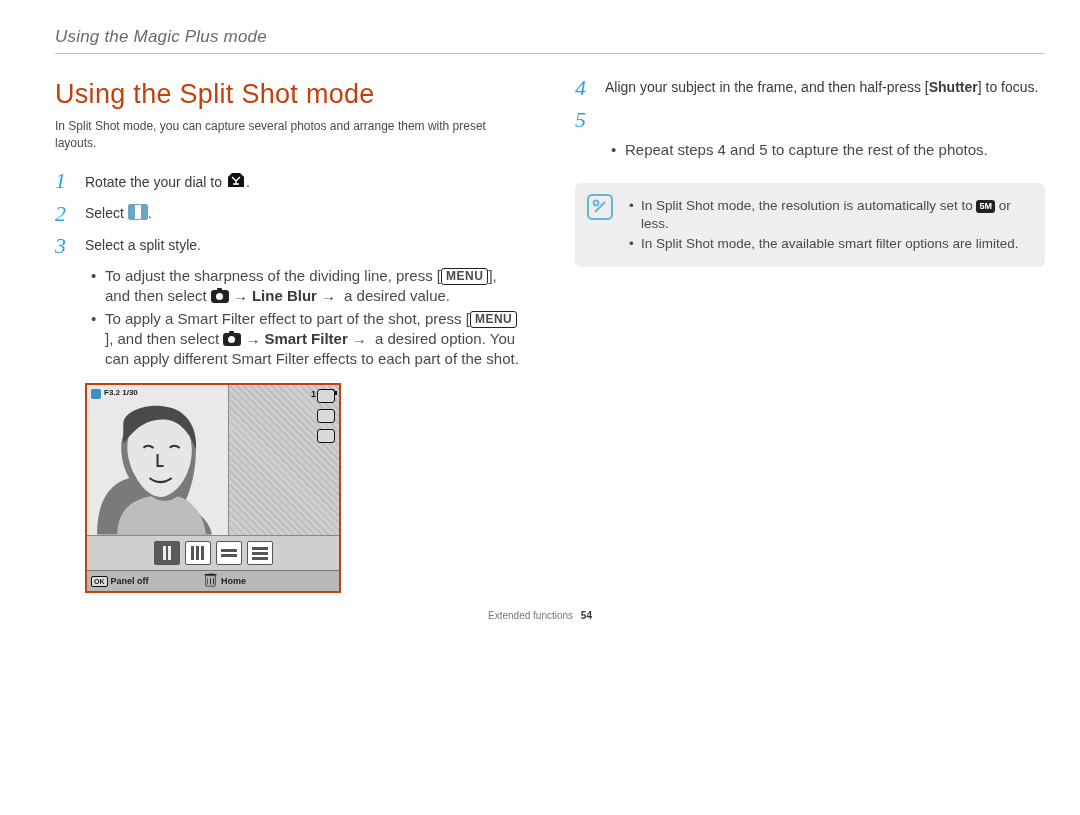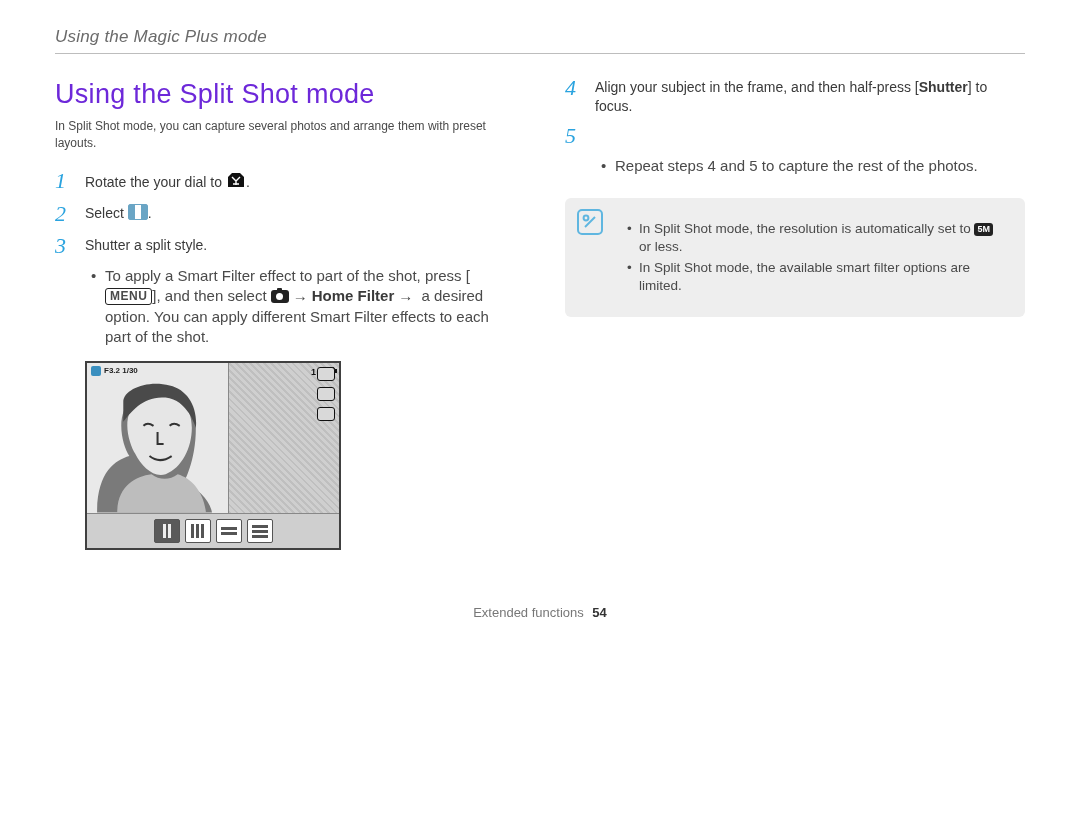--- a/index.html
+++ b/index.html
@@ -11,21 +11,21 @@
     font-family: Arial, Helvetica, sans-serif;
     color: #3a3a3a;
     font-size: 16px;
     line-height: 1.35;
     -webkit-font-smoothing: antialiased;
   }
   .page {
     position: relative;
     width: 1080px;
     height: 646px;
-    padding: 26px 55px 0 55px;
+    padding: 26px 35px 0 55px;
     box-sizing: border-box;
   }
   .breadcrumb {
     font-size: 17px;
     font-style: italic;
     color: #6a6a6a;
     font-weight: 300;
     margin-bottom: 4px;
     letter-spacing: 0.2px;
   }
@@ -38,21 +38,21 @@
     display: flex;
     gap: 50px;
   }
   .col {
     flex: 1 1 0;
     min-width: 0;
   }
   h1.section {
     font-size: 27px;
     font-weight: 400;
-    color: #6d28d9;
+    color: #c2410c;
     margin: 0 0 6px 0;
     letter-spacing: 0.3px;
   }
   .intro {
     font-size: 12px;
     color: #4a4a4a;
     margin: 0 0 18px 0;
     max-width: 470px;
   }
   .step {
@@ -144,21 +144,21 @@
   }
   .ic-5m {
     display:inline-block; padding:0 3px; font-size:9px; font-weight:800; color:#fff; background:#222; border-radius:3px; line-height:13px; vertical-align:1px;
   }
   .arrow { margin: 0 4px; }
 
   
   .screen-box {
     margin: 14px 0 0 30px;
     width: 252px;
-    border: 2px solid #404040;
+    border: 2px solid #c2410c;
   }
   .scr-top {
     display:flex; height:150px;
   }
   .scr-left {
     flex: 0 0 56%;
     background:#e9e9e9;
     position:relative;
     border-right:1px solid #888;
   }
@@ -221,27 +221,27 @@
     padding:10px 14px 10px 50px;
     font-size:13.5px;
     color:#4a4a4a;
     position:relative;
   }
   .note .note-icon {
     position:absolute; left:12px; top:11px;
     width:22px; height:22px; border:2px solid #5fb6e0; border-radius:5px;
     color:#5fb6e0; display:flex; align-items:center; justify-content:center;
   }
-  .note ul { margin:12px; padding:0; list-style:none; }
+  .note ul { margin:4px; padding:0; list-style:none; }
   .note li { position:relative; padding-left:12px; margin-bottom:2px; }
   .note li::before { content:"•"; position:absolute; left:0; }
 
   .footer {
     position:absolute; bottom:24px; left:0; right:0;
-    text-align:center; font-size:13px; color:#777;
+    text-align:center; font-size:10px; color:#777;
   }
   .footer .pn { color:#333; font-weight:600; margin-left:5px; }
 </style>
 </head>
 <body>
 
 <div class="page">
 
   <div class="breadcrumb">Using the Magic Plus mode</div>
   <hr class="rule">
@@ -269,26 +269,29 @@
       <div class="step">
         <div class="step-num">2</div>
         <div class="step-text">
           <span>Select </span>
           <span class="inl-icon ic-split"></span><span>.</span>
         </div>
       </div>
 
       <div class="step">
         <div class="step-num">3</div>
-        <div class="step-text">Shutter a split style.</div>
+        <div class="step-text">Select a split style.</div>
       </div>
 
       <ul class="sub-bullets">
         <li>
-          <span>To apply a Smart Filter effect to part of the shot, press [</span><span class="ic-menu">MENU</span><span>], and then select </span><span class="ic-cam"></span><span class="arrow">→</span><b>Home Filter</b><span class="arrow">→</span><span> a desired option. You can apply different Smart Filter effects to each part of the shot.</span>
+          <span>To adjust the sharpness of the dividing line, press [</span><span class="ic-menu">MENU</span><span>], and then select </span><span class="ic-cam"></span><span class="arrow">→</span><b>Line Blur</b><span class="arrow">→</span><span> a desired value.</span>
+        </li>
+        <li>
+          <span>To apply a Smart Filter effect to part of the shot, press [</span><span class="ic-menu">MENU</span><span>], and then select </span><span class="ic-cam"></span><span class="arrow">→</span><b>Smart Filter</b><span class="arrow">→</span><span> a desired option. You can apply different Smart Filter effects to each part of the shot.</span>
         </li>
       </ul>
 
       <div class="screen-box">
         <div class="scr-top">
           <div class="scr-left">
             <div class="scr-info">
               <span class="sq"></span>
               <span>F3.2 1/30</span>
             </div>
@@ -327,20 +330,30 @@
           <div class="thumb stack">
               <span class="hbar"></span>
               <span class="hbar"></span>
             </div>
           <div class="thumb stack">
               <span class="hbar"></span>
               <span class="hbar"></span>
               <span class="hbar"></span>
             </div>
         </div>
+        <div class="scr-bottom">
+          <span class="lbl1">
+            <span class="okbox">OK</span>
+            <span>Panel off</span>
+          </span>
+          <span class="lbl2">
+            <span class="ic-trash" style="transform:scale(0.7);"></span>
+            <span>Home</span>
+          </span>
+        </div>
       </div>
 
     </div>
 
     <div class="col">
 
       <div class="step">
         <div class="step-num">4</div>
         <div class="step-text">
           <span>Align your subject in the frame, and then half-press [</span><span class="bold">Shutter</span><span>] to focus.</span>

